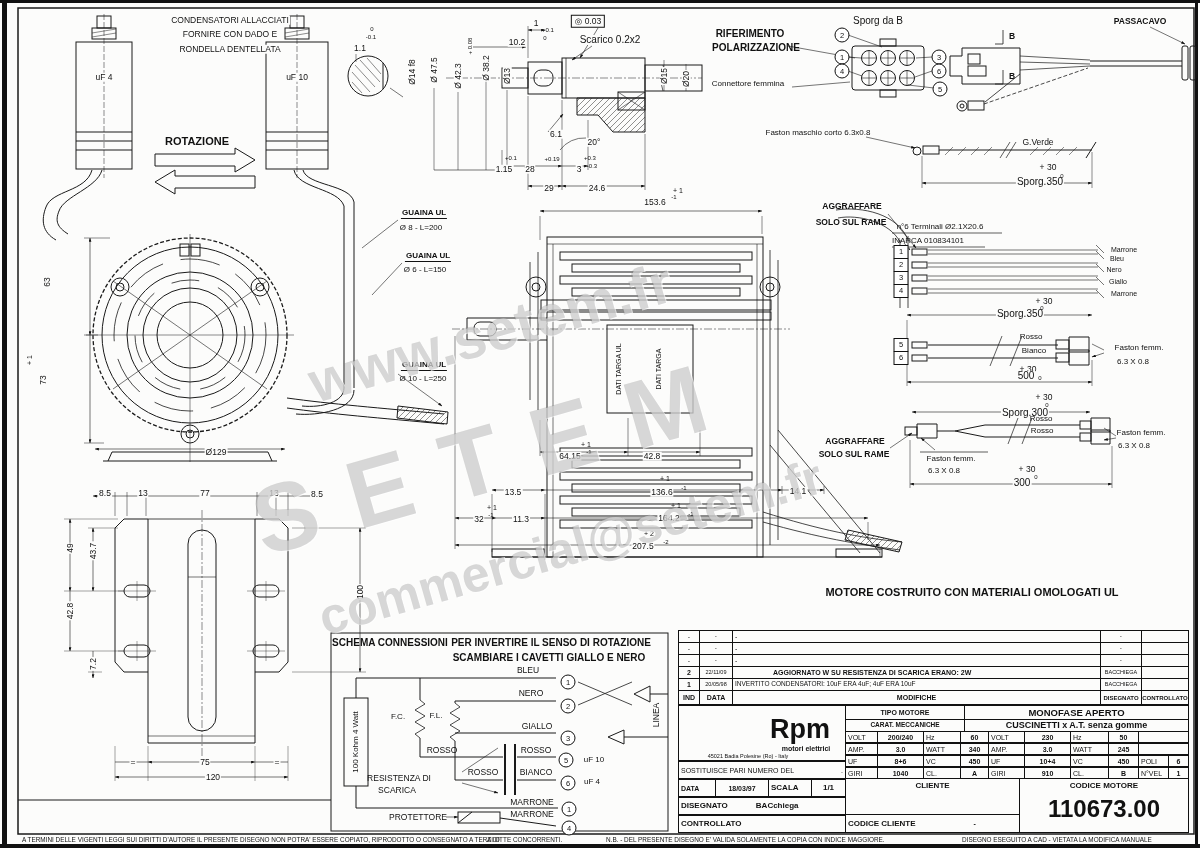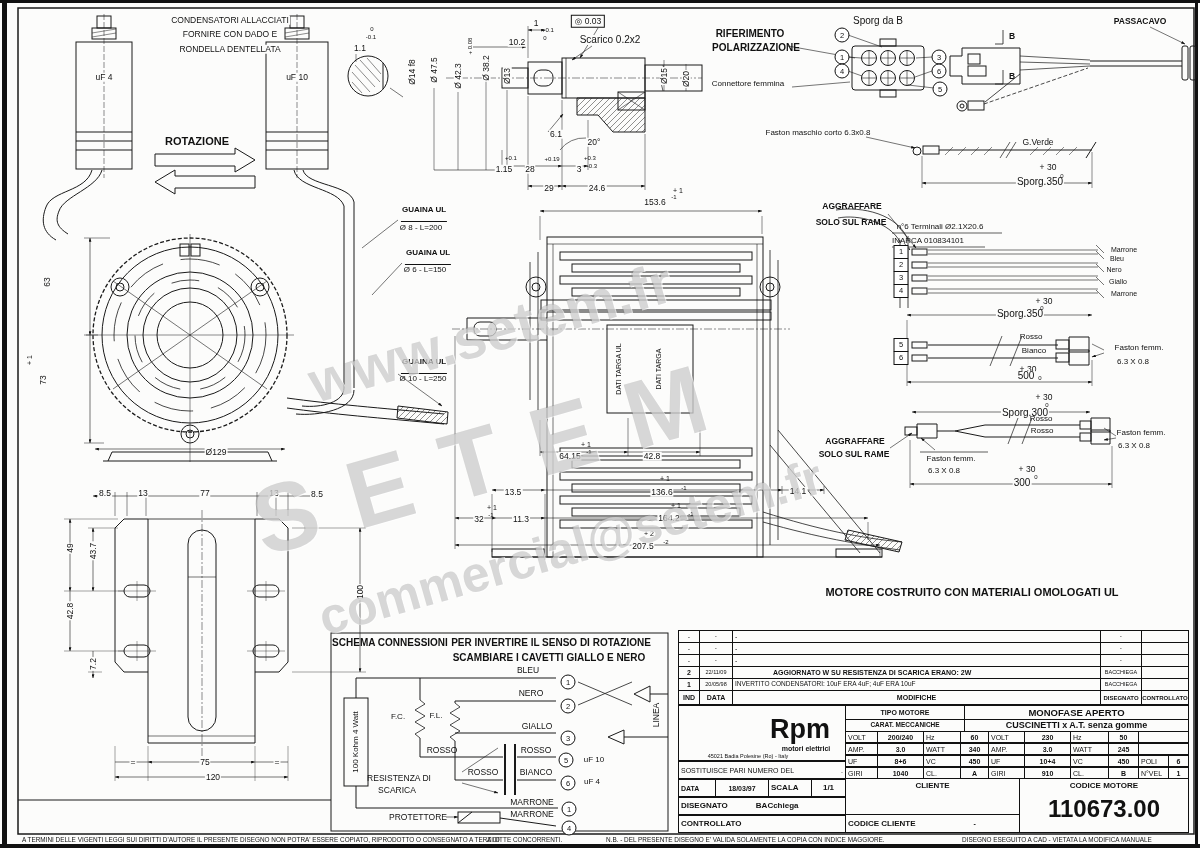--- a/index.html
+++ b/index.html
@@ -5,21 +5,21 @@
   html,body{margin:0;padding:0;background:#888;}
   .sheet{position:relative;width:1200px;height:848px;background:#fcfcfb;overflow:hidden;
          font-family:"Liberation Sans",sans-serif;color:#111;}
   svg.art{position:absolute;left:0;top:0;z-index:1;}
   .L{position:absolute;font-size:8.5px;line-height:1;white-space:nowrap;
      transform:translate(-50%,-50%);background:#fcfcfb;padding:0 1px;z-index:3;}
   .Lv{transform:translate(-50%,-50%) rotate(-90deg);}
   .nb{background:transparent;}
   .b{font-weight:bold;}
   .s6{font-size:6px;} .s7{font-size:7px;} .s8{font-size:8px;} .s10{font-size:10px;} .s11{font-size:11px;}
-  .ul{border-bottom:.8px solid #111;padding-bottom:7px;}
+  .ul{border-bottom:.8px solid #111;padding-bottom:1px;}
   .circ{position:absolute;width:13px;height:13px;border:1px solid #111;border-radius:50%;
         background:#fff;display:flex;align-items:center;justify-content:center;
         font-size:7.5px;transform:translate(-50%,-50%);z-index:3;line-height:1;}
   .sq{position:absolute;width:13px;height:12px;border:1px solid #111;background:#fff;
       display:flex;align-items:center;justify-content:center;font-size:7.5px;
       transform:translate(-50%,-50%);z-index:3;line-height:1;}
   .c{position:absolute;border:1px solid #111;box-sizing:border-box;display:flex;
      align-items:center;font-size:7px;line-height:1;z-index:2;padding:0 2px;background:#fcfcfb;}
   .cc{justify-content:center;}
   .pn{position:absolute;left:42px;top:802px;font-size:36px;letter-spacing:1px;z-index:3;}

